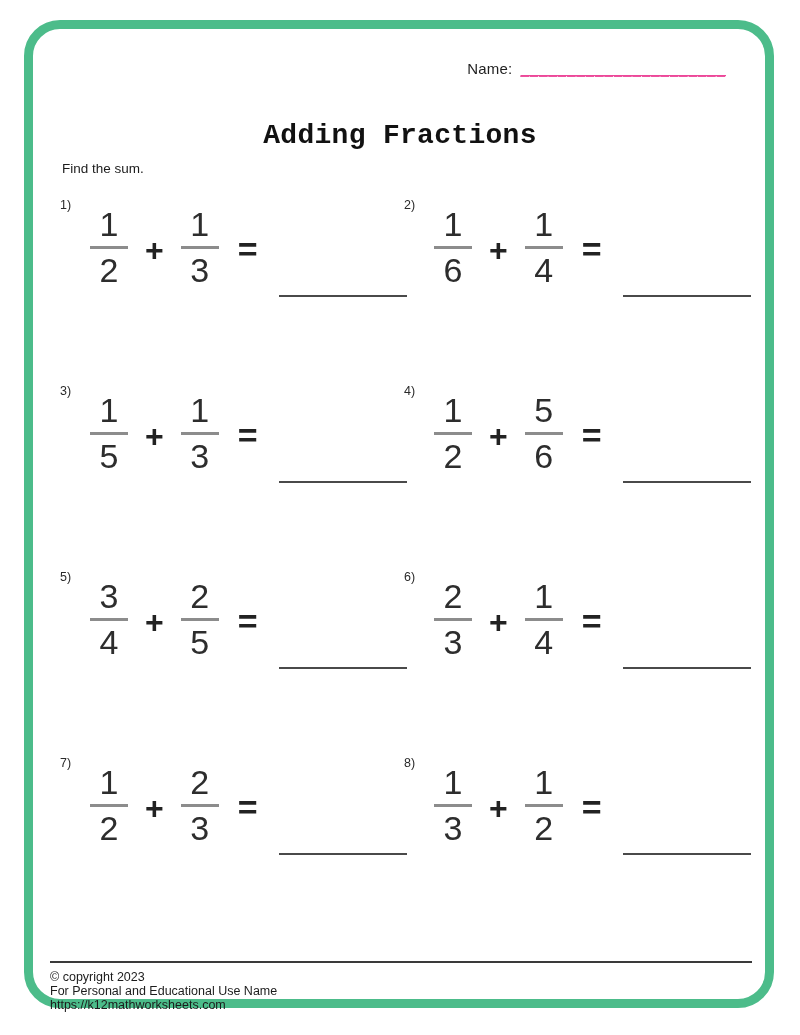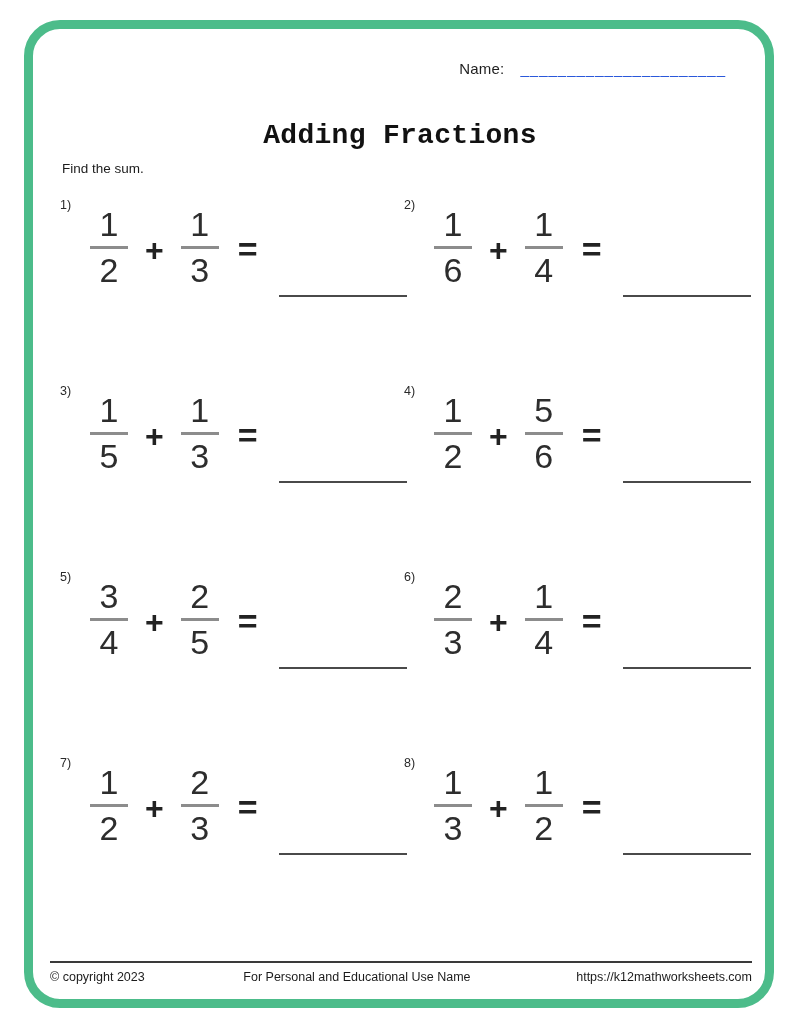--- a/index.html
+++ b/index.html
@@ -23,28 +23,29 @@
     left:24px;top:20px;
     width:750px;height:988px;
     border:9px solid var(--green);
     border-radius:36px;
     pointer-events:none;
   }
   .name-row{
     position:absolute;
     top:60px;right:74px;
     font-size:15px;
-    display:flex;align-items:baseline;gap:16px;
+    display:flex;align-items:baseline;gap:8px;
     color:var(--text);
     letter-spacing:.2px;
   }
   .name-blank{
     font-size:15px;
     letter-spacing:1px;
-    color:#1d4ed8;
+    color:#ec4899;
+    text-decoration:underline;
   }
   .title{
     position:absolute;
     left:0;right:0;top:101px;
     text-align:center;
     font-size:28px;
     font-weight:700;
     letter-spacing:.3px;
     color:#111;
     font-family:Liberation Mono, monospace;
@@ -126,22 +127,23 @@
   }
   .footer{
     position:absolute;
     left:50px;top:970px;
     width:702px;
     display:flex;
     justify-content:space-between;
     align-items:baseline;
     font-size:12.5px;
     color:#1c1c1c;
-  }
-  .footer .url{color:#1c1c1c;text-decoration:none;margin-left:7px;}
+    flex-direction:column;
+  }
+  .footer .url{color:#1c1c1c;text-decoration:none;}
 </style>
 </head>
 <body>
 
 <div class="frame"></div>
 
 <div class="name-row">
   <span>Name:</span>
   <span class="name-blank">______________________</span>
 </div>

